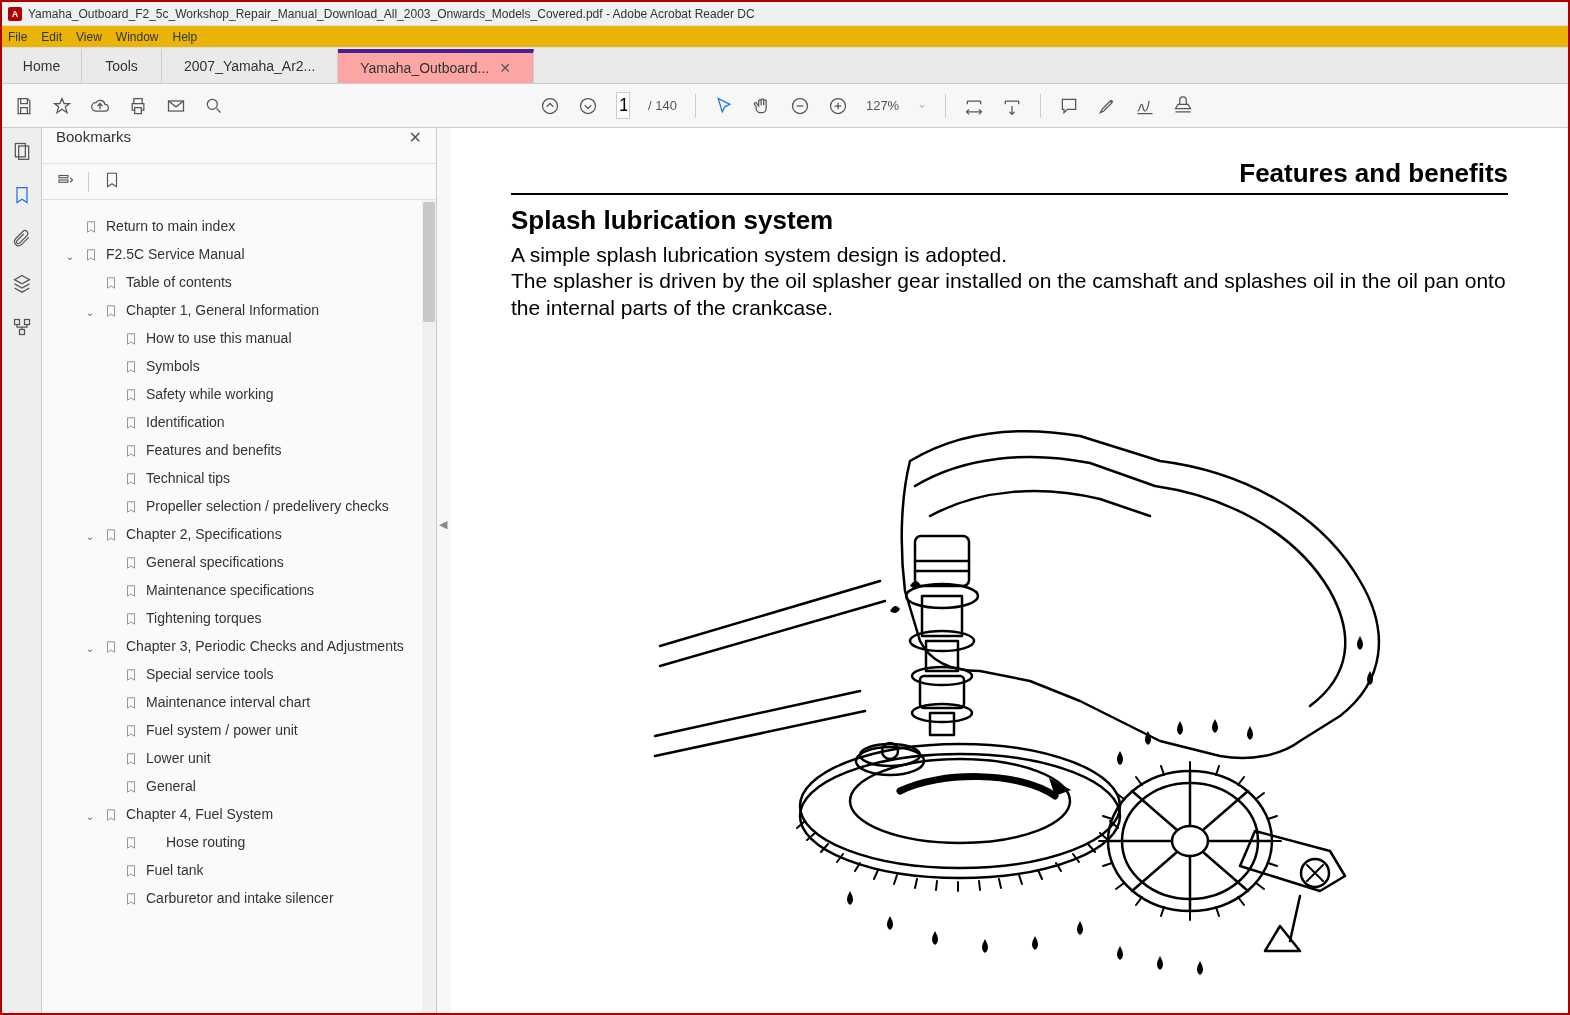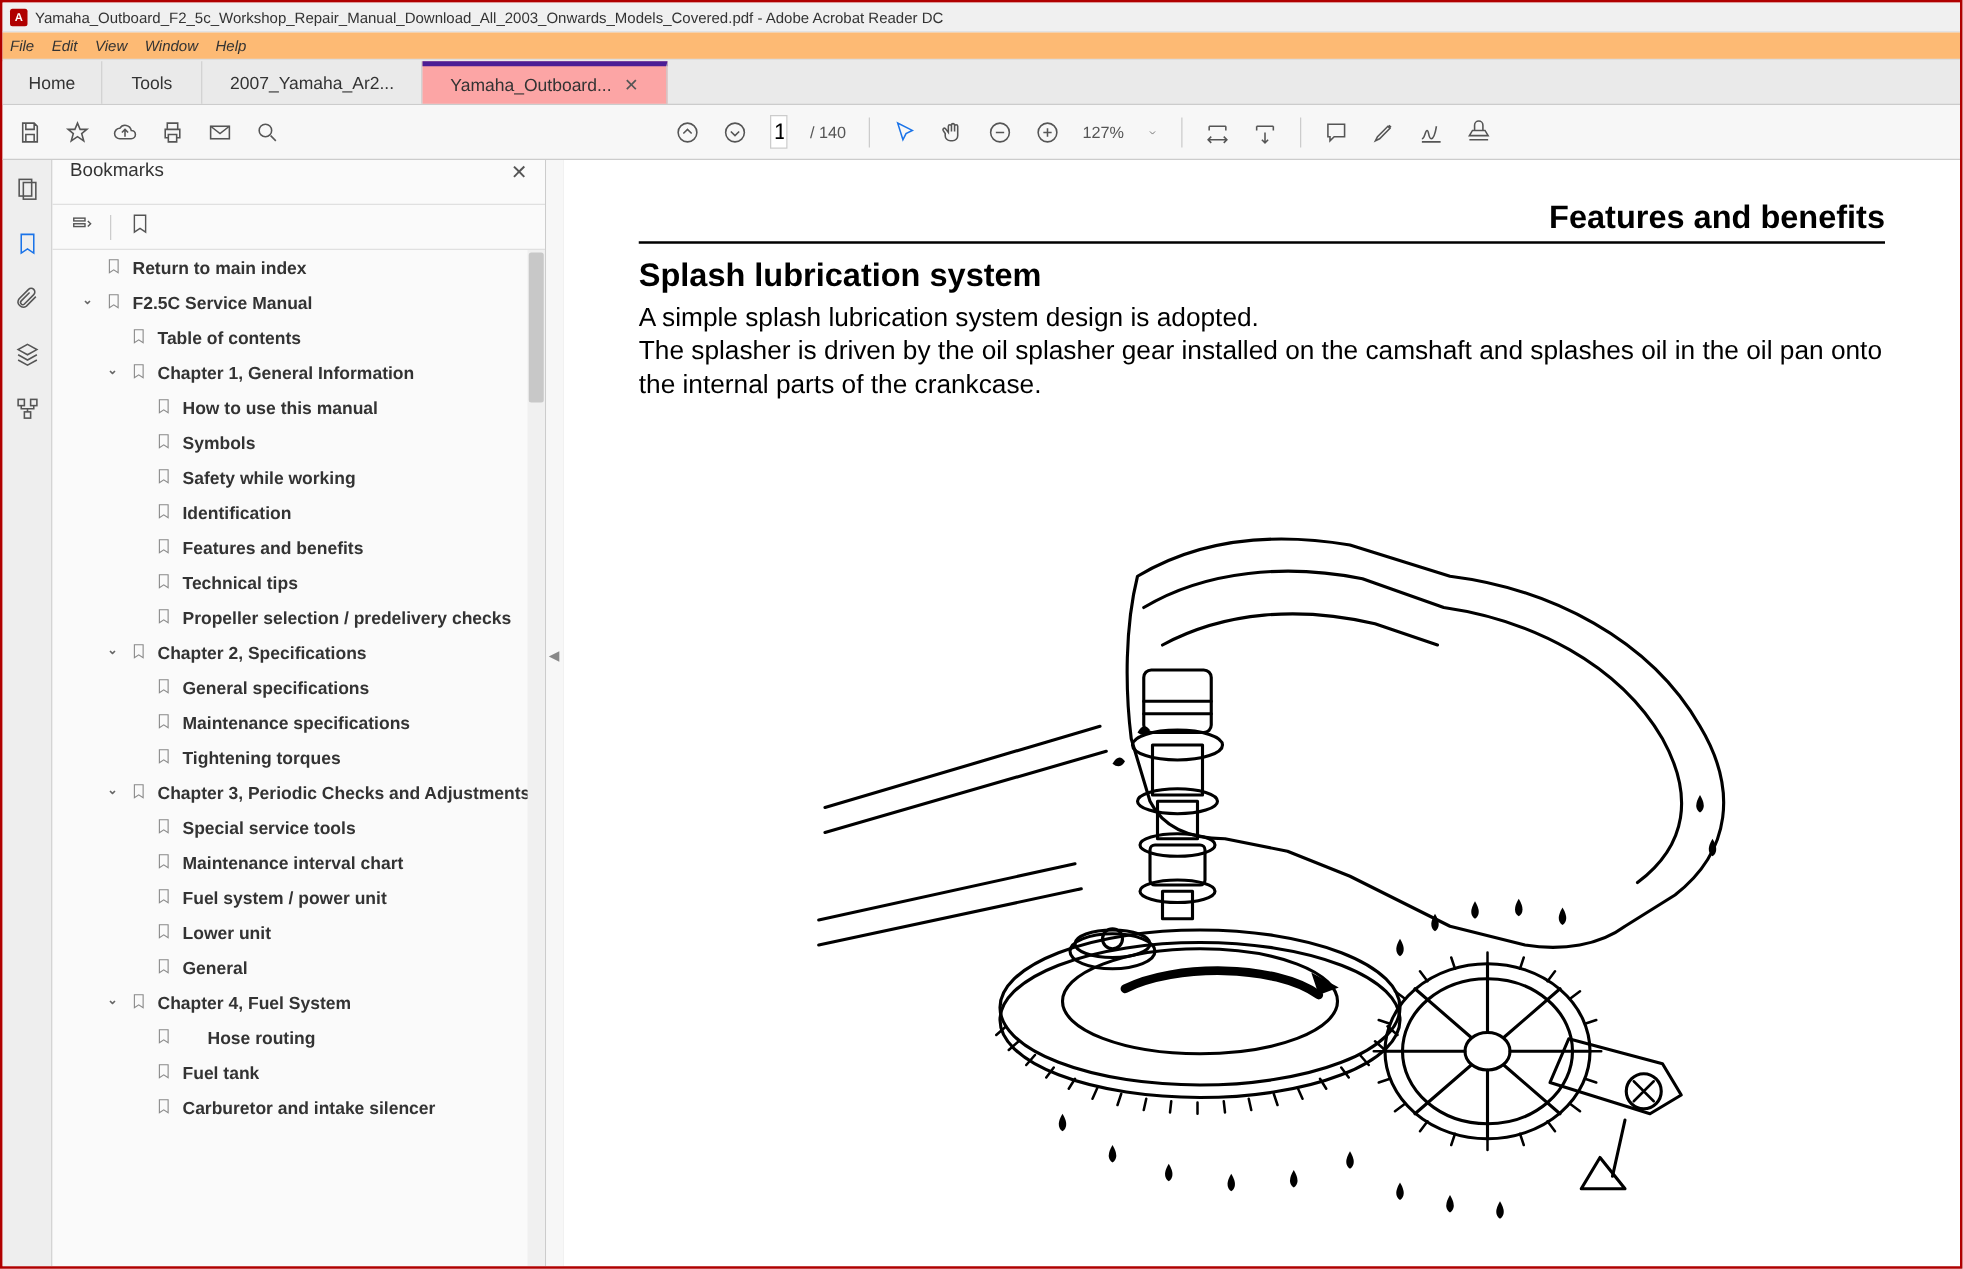--- a/index.html
+++ b/index.html
@@ -1,19 +1,19 @@
 <!DOCTYPE html>
 <html><head>
 <meta charset="utf-8">
 <style>
 * { margin: 0; padding: 0; box-sizing: border-box; font-family: "Segoe UI", Arial, sans-serif; }
 body { width: 1570px; height: 1015px; background: #fff; border: 2px solid #b00000; display: flex; flex-direction: column; overflow: hidden; }
 .titlebar { height: 24px; background: #f0f0f0; display: flex; align-items: center; padding: 0 6px; font-size: 12px; color: #333; border-bottom: 1px solid #ddd; }
 .titlebar .app-icon { width: 14px; height: 14px; background: #b00000; margin-right: 6px; display: inline-flex; align-items: center; justify-content: center; color: #fff; font-size: 9px; font-weight: bold; border-radius: 2px; }
-.menubar { height: 22px; background: #fdba74; display: flex; align-items: center; padding: 0 6px; font-size: 12px; color: #333; border-bottom: 1px solid #ddd; gap: 14px; font-style: italic; }
+.menubar { height: 22px; background: #eab308; display: flex; align-items: center; padding: 0 6px; font-size: 12px; color: #333; border-bottom: 1px solid #ddd; gap: 14px; }
 .menubar span { cursor: default; }
 .tabbar { height: 36px; background: #eaeaea; display: flex; align-items: flex-end; border-bottom: 1px solid #ccc; }
 .tabbar .tab { height: 34px; padding: 0 22px; display: flex; align-items: center; font-size: 14px; color: #333; background: #eaeaea; border-right: 1px solid #ccc; cursor: default; }
 .tabbar .tab.home, .tabbar .tab.tools { width: 80px; justify-content: center; }
 .tabbar .tab.doc { min-width: 150px; justify-content: space-between; gap: 10px; }
 .tabbar .tab.active { background: #fca5a5; border-top: 4px solid #4c1d95; }
 .tabbar .close { font-size: 14px; color: #555; }
 .toolbar { height: 44px; background: #f7f7f7; border-bottom: 1px solid #ccc; display: flex; align-items: center; padding: 0 12px; gap: 18px; }
 .toolbar .sep { width: 1px; height: 24px; background: #ccc; }
 .toolbar .icon { width: 20px; height: 20px; color: #555; display: inline-flex; align-items: center; justify-content: center; }
@@ -27,21 +27,21 @@
 .railbar .ritem { width: 22px; height: 22px; color: #555; display: flex; align-items: center; justify-content: center; }
 .railbar .ritem.active { color: #1a73e8; }
 .railbar svg { width: 20px; height: 20px; stroke: currentColor; fill: none; stroke-width: 1.5; }
 .sidepanel { width: 395px; background: #fafafa; border-right: 1px solid #ccc; display: flex; flex-direction: column; }
 .sidepanel .phead { height: 36px; display: flex; justify-content: space-between; padding: 0 14px; font-size: 15px; color: #333; border-bottom: 1px solid #e0e0e0; }
 .sidepanel .phead .x { font-size: 16px; color: #555; cursor: default; }
 .sidepanel .ptools { height: 36px; display: flex; align-items: center; padding: 0 14px; gap: 14px; border-bottom: 1px solid #e0e0e0; }
 .sidepanel .ptools svg { width: 18px; height: 18px; stroke: #555; fill: none; stroke-width: 1.5; }
 .sidepanel .ptools .sep { width: 1px; height: 20px; background: #ccc; }
 .tree { flex: 1; overflow-y: auto; padding: 6px 4px 6px 8px; font-size: 14px; color: #333; }
-.tree .row { display: flex; align-items: flex-start; height: 28px; gap: 8px; cursor: default; font-weight: bold; }
+.tree .row { display: flex; align-items: flex-end; height: 28px; gap: 8px; cursor: default; }
 .tree .caret { width: 12px; display: inline-flex; justify-content: center; color: #666; font-size: 10px; }
 .tree .bmk { width: 14px; height: 14px; }
 .tree .bmk svg { width: 14px; height: 14px; stroke: #888; fill: none; stroke-width: 1.5; }
 .tree-scroll { position: relative; }
 .scrollbar-track { position: absolute; right: 0; top: 0; width: 14px; height: 100%; background: #f0f0f0; }
 .scrollbar-thumb { position: absolute; right: 1px; top: 2px; width: 12px; height: 120px; background: #c8c8c8; border-radius: 2px; }
 .collapse-handle { width: 14px; background: #f7f7f7; position: relative; }
 .collapse-handle .arr { position: absolute; top: 390px; left: 2px; font-size: 11px; color: #888; }
 .docarea { flex: 1; background: #666; display: flex; justify-content: center; overflow: hidden; }
 .page { width: 100%; background: #fff; padding: 30px 60px 0 60px; position: relative; }

